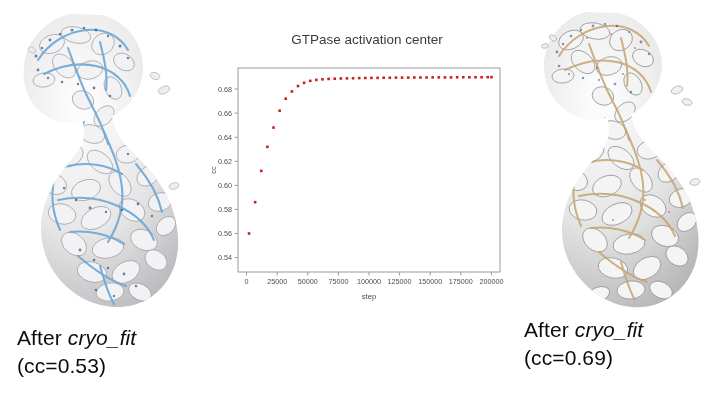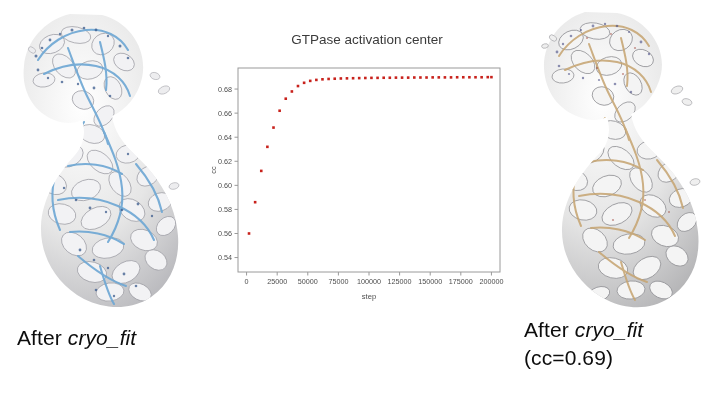--- a/index.html
+++ b/index.html
@@ -387,18 +387,19 @@
         <rect x="281.45700934579435" y="53.84690265486732" width="2.6" height="2.6" fill="#c8221c"></rect>
         <rect x="285.12990654205606" y="53.84690265486732" width="2.6" height="2.6" fill="#c8221c"></rect>
       </g>
     <text id="x-axis-label" class="axis-label-txt" x="164" y="277" text-anchor="middle">step</text>
     <text id="y-axis-label" class="axis-label-txt" x="11" y="148" text-anchor="middle" transform="rotate(-90 11 148)">cc</text>
   </svg>
 </div>
 
 <div class="caption" id="caption-before">
   <span>After </span><span class="it">cryo_fit</span>
+  <span class="ln2">(cc=0.53)</span>
 </div>
 
 <div class="caption" id="caption-after">
   <span>After </span><span class="it">cryo_fit</span>
   <span class="ln2">(cc=0.69)</span>
 </div>
 
 </body></html>

